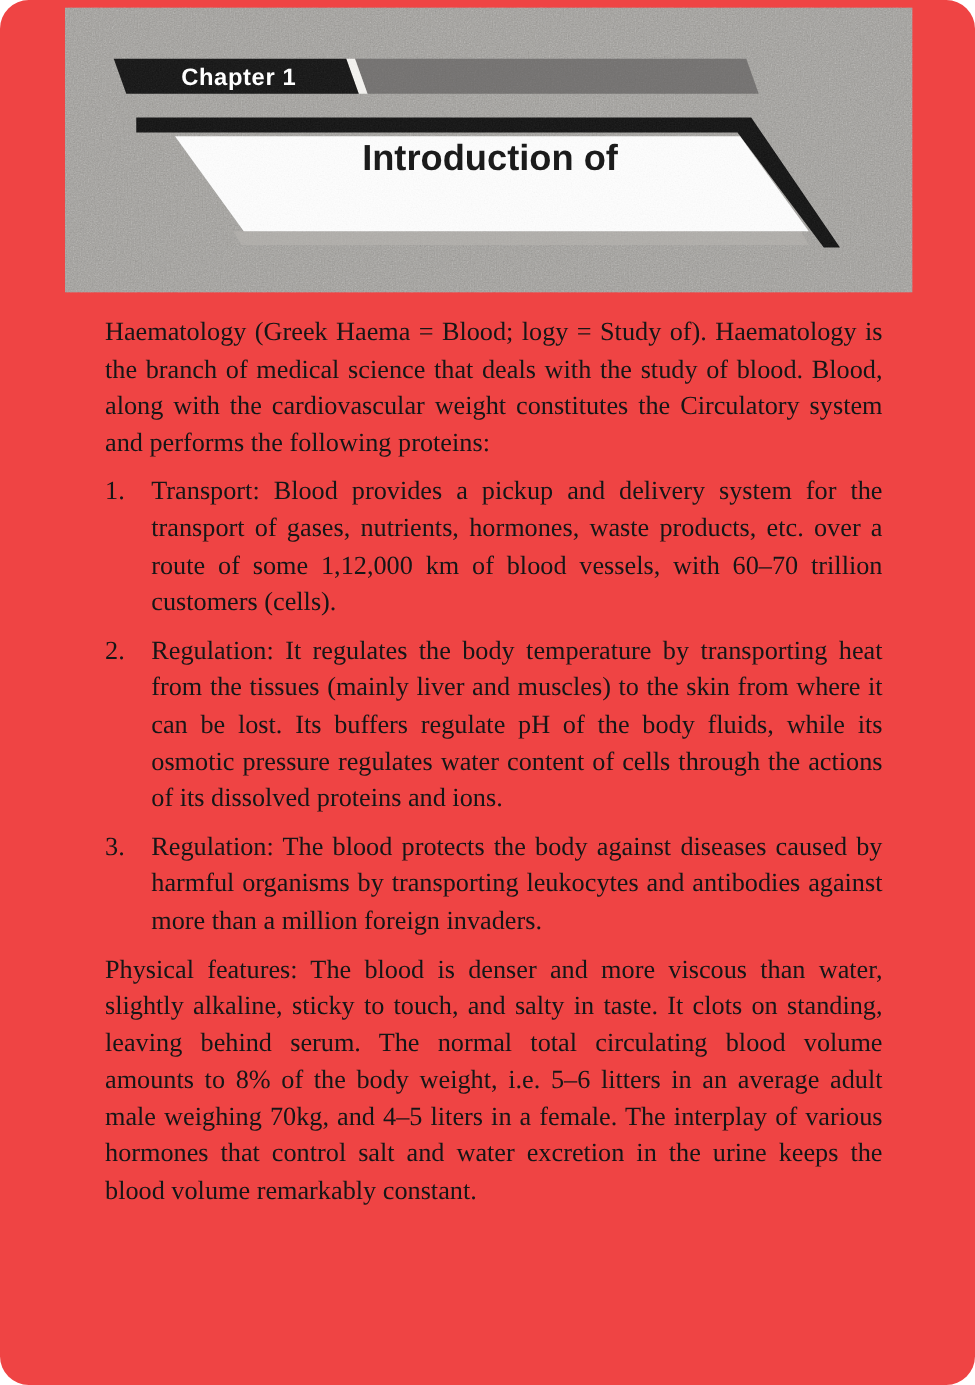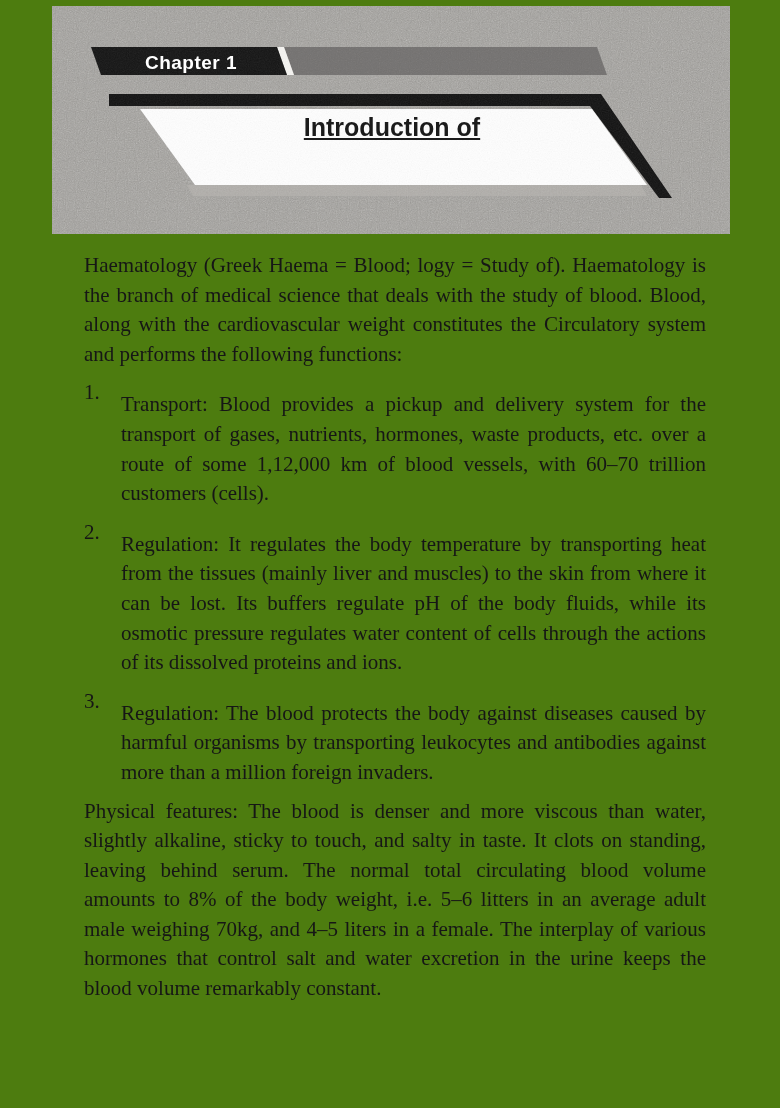--- a/index.html
+++ b/index.html
@@ -1,56 +1,56 @@
 <!DOCTYPE html>
 <html><head>
 <meta charset="utf-8">
 <style>
   html,body { margin:0; padding:0; background:#ffffff; }
   .page {
     position:relative;
     width:780px; height:1108px;
-    background:#4d7c0f;
+    background:#ef4444;
     overflow:hidden;
     font-family:"Liberation Serif", serif;
+    border-radius:23px;
   }
   
   .header {
     position:absolute; left:52px; top:6px;
     width:678px; height:228px;
   }
   .header svg.hart { position:absolute; left:0; top:0; width:678px; height:228px; display:block; }
   .chapter-label {
     position:absolute; left:59px; top:44px; width:160px;
     text-align:center;
     font-family:"Liberation Sans", sans-serif;
     font-weight:700; font-size:19px; line-height:26px;
     color:#ffffff; letter-spacing:0.5px;
   }
   .chapter-title {
     position:absolute; left:110px; top:106px; width:460px;
     text-align:center;
     font-family:"Liberation Sans", sans-serif;
-    font-weight:700; font-size:25px; line-height:30px;
+    font-weight:700; font-size:29px; line-height:30px;
     color:#1b1b1b;
-    text-decoration:underline;
   }
   
   .article {
     position:absolute; left:84px; top:234px; right:74px;
     padding-top:17px;
     font-size:21px; line-height:29.6px;
     color:#161616;
     text-align:justify;
   }
   .article p { margin:0 0 9px 0; }
   .article b { font-weight:normal; }
   .li { display:flex; margin:0 0 9px 0; }
   .li .num { flex:0 0 37px; }
-  .li .itxt { flex:1 1 auto; text-align:justify;margin-top:12px; }
+  .li .itxt { flex:1 1 auto; text-align:justify; }
   .indent-para { text-indent:34px; }
 </style>
 </head>
 <body>
 
 <div class="page">
 
   <div class="header">
     <svg class="hart" viewBox="0 0 678 228" preserveAspectRatio="none">
       <defs>
@@ -75,21 +75,21 @@
 
     <div class="chapter-label">Chapter 1</div>
 
     <div class="chapter-title">
       <div>Introduction of</div>
     </div>
   </div>
 
   <div class="article">
 
-    <p><span>Haematology (Greek Haema = Blood; logy = Study of). Haematology is the branch of medical science that deals with the study of blood. </span><b>Blood</b><span>, along with the </span><b>cardiovascular weight</b><span> constitutes the </span><b>Circulatory system</b><span> and performs the following functions:</span></p>
+    <p><span>Haematology (Greek Haema = Blood; logy = Study of). Haematology is the branch of medical science that deals with the study of blood. </span><b>Blood</b><span>, along with the </span><b>cardiovascular weight</b><span> constitutes the </span><b>Circulatory system</b><span> and performs the following proteins:</span></p>
 
     <div class="li">
       <span class="num">1.</span>
       <span class="itxt"><b>Transport:</b><span> </span><span>Blood provides a pickup and delivery system for the transport of gases, nutrients, hormones, waste products, etc. over a route of some 1,12,000 km of blood vessels, with 60–70 trillion customers (cells).</span></span>
     </div>
 
     <div class="li">
       <span class="num">2.</span>
       <span class="itxt"><b>Regulation:</b><span> </span><span>It regulates the body temperature by transporting heat from the tissues (mainly liver and muscles) to the skin from where it can be lost. Its buffers regulate pH of the body fluids, while its osmotic pressure regulates water content of cells through the actions of its dissolved proteins and ions.</span></span>
     </div>

